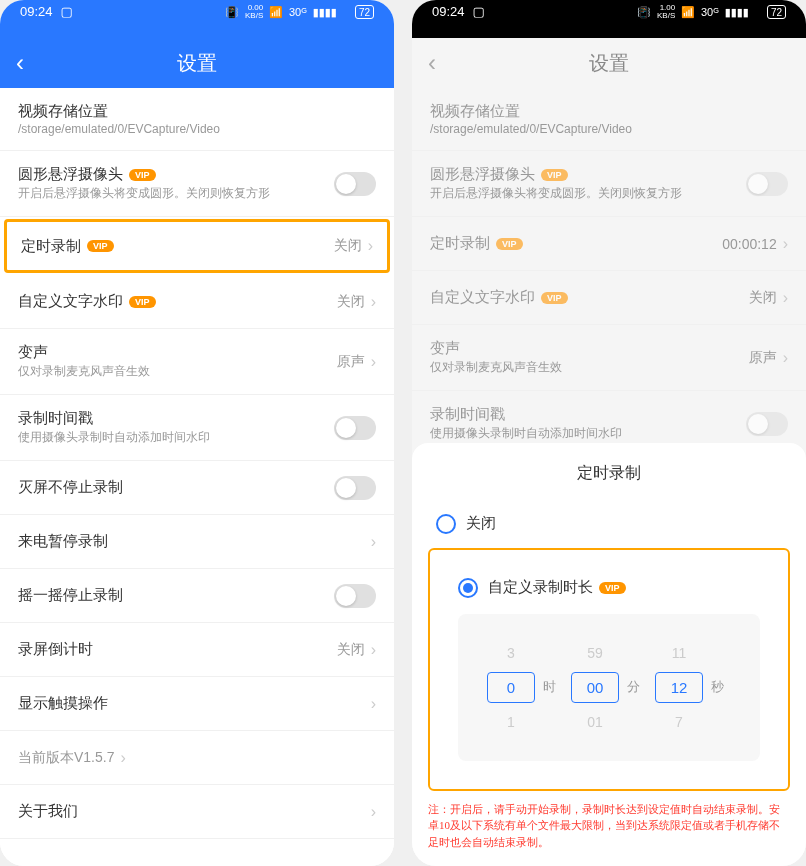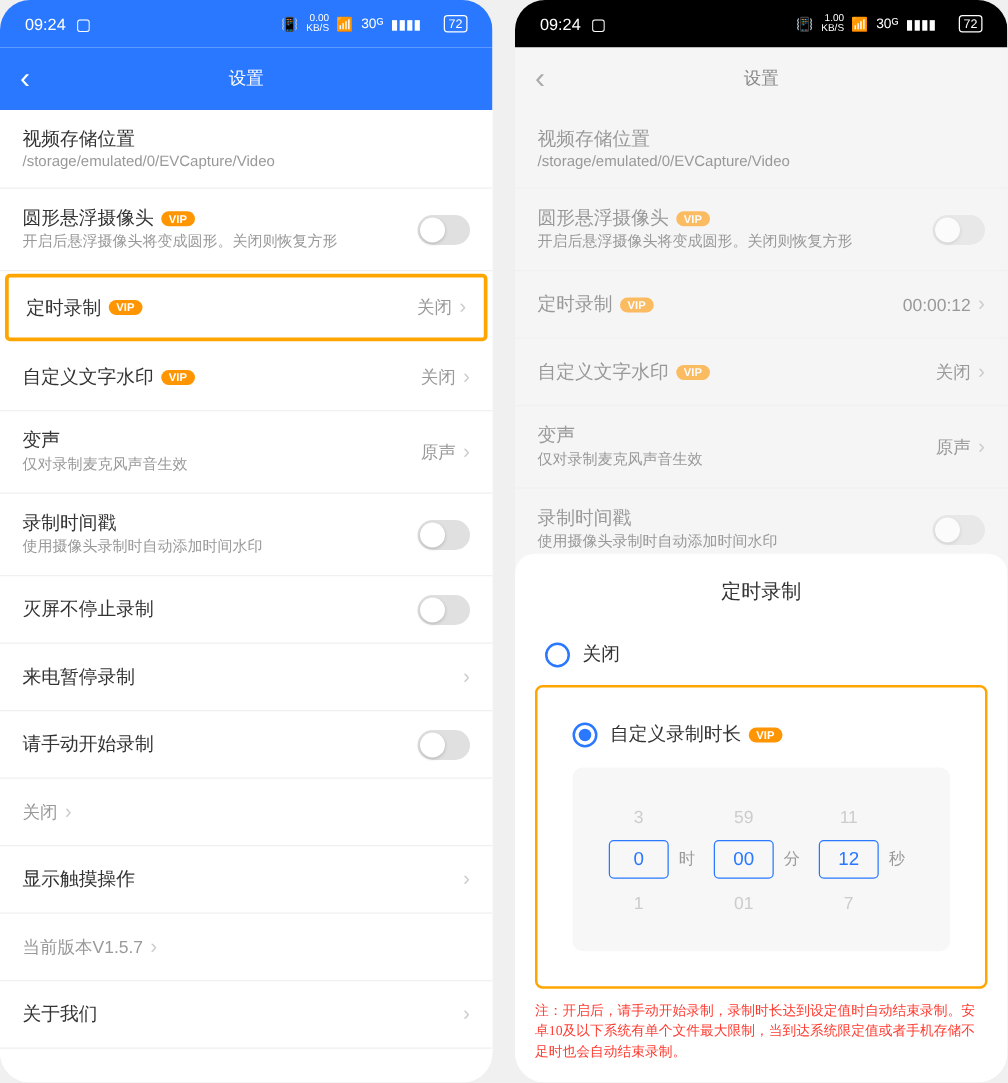--- a/index.html
+++ b/index.html
@@ -1,29 +1,29 @@
 <!DOCTYPE html>
 <html><head>
   <meta charset="utf-8">
   <style>
     * { margin: 0; padding: 0; box-sizing: border-box; font-family: -apple-system, "PingFang SC", "Microsoft YaHei", sans-serif; }
     body { background: #f0f0f0; display: flex; gap: 18px; padding: 0; }
     .phone { width: 394px; height: 866px; background: #fff; border-radius: 24px; overflow: hidden; position: relative; display: flex; flex-direction: column; }
     
-    .status-bar { height: 38px; display: flex; justify-content: space-between; align-items: center; padding: 16px 20px; font-size: 13px; font-weight: 500; gap: 16px; }
+    .status-bar { height: 38px; display: flex; justify-content: space-between; align-items: flex-start; padding: 4px 20px; font-size: 13px; font-weight: 500; gap: 16px; }
     .status-bar.blue { background: #2978ff; color: #fff; }
     .status-bar.black { background: #000; color: #fff; }
     .status-left { display: flex; align-items: center; gap: 8px; }
     .status-right { display: flex; align-items: center; gap: 6px; font-size: 11px; }
     
     .header { height: 50px; display: flex; align-items: center; justify-content: center; position: relative; }
     .header.blue { background: #2978ff; color: #fff; }
     .header.grey { background: #f5f5f5; color: #888; }
     .back-btn { position: absolute; left: 16px; font-size: 24px; }
-    .header-title { font-size: 14px; font-weight: 500; }
+    .header-title { font-size: 20px; font-weight: 500; }
     
     .content { flex: 1; overflow: hidden; background: #fff; }
     .content.dimmed { background: #f5f5f5; }
     .content.dimmed .row { background: #f5f5f5; }
     .content.dimmed .row-title, .content.dimmed .row-sub, .content.dimmed .row-value { color: #999; }
     
     .row { display: flex; align-items: center; padding: 14px 18px; border-bottom: 1px solid #f0f0f0; min-height: 54px; }
     .row-main { flex: 1; display: flex; flex-direction: column; gap: 1px; }
     .row-title { font-size: 15px; color: #333; display: flex; align-items: center; gap: 6px; }
     .row-sub { font-size: 12px; color: #999; }
@@ -149,26 +149,29 @@
 
     <div class="row">
       <div class="row-main">
           <div class="row-title">来电暂停录制</div>
         </div>
       <span class="chevron">›</span>
     </div>
 
     <div class="row">
       <div class="row-main">
-          <div class="row-title">请手动开始录制</div>
+          <div class="row-title">摇一摇停止录制</div>
         </div>
       <div class="toggle"></div>
     </div>
 
     <div class="row">
+      <div class="row-main">
+          <div class="row-title">录屏倒计时</div>
+        </div>
       <span class="row-value">关闭</span>
       <span class="chevron">›</span>
     </div>
 
     <div class="row">
       <div class="row-main">
           <div class="row-title">显示触摸操作</div>
         </div>
       <span class="chevron">›</span>
     </div>

